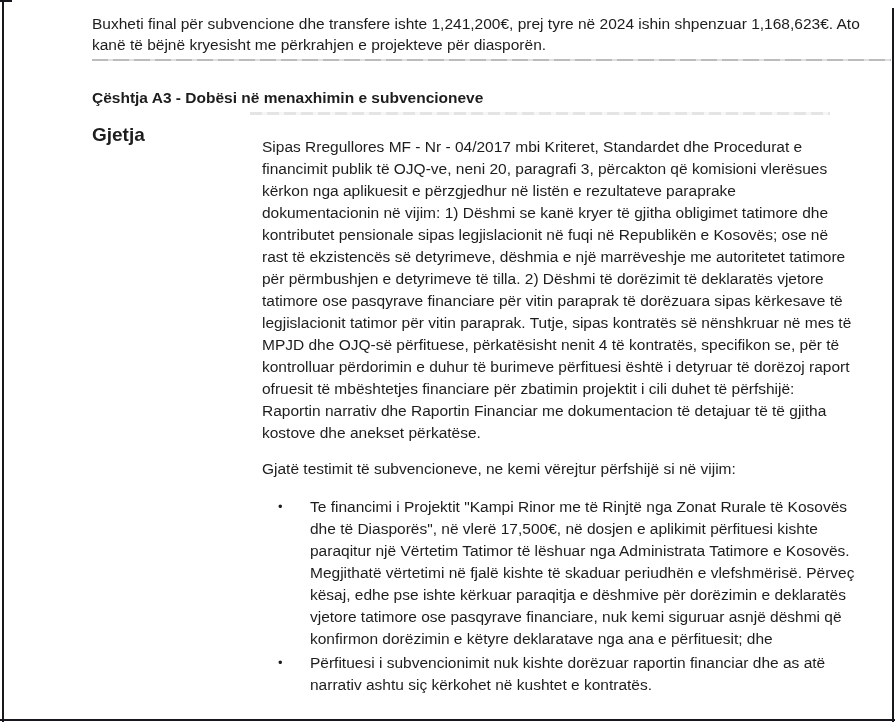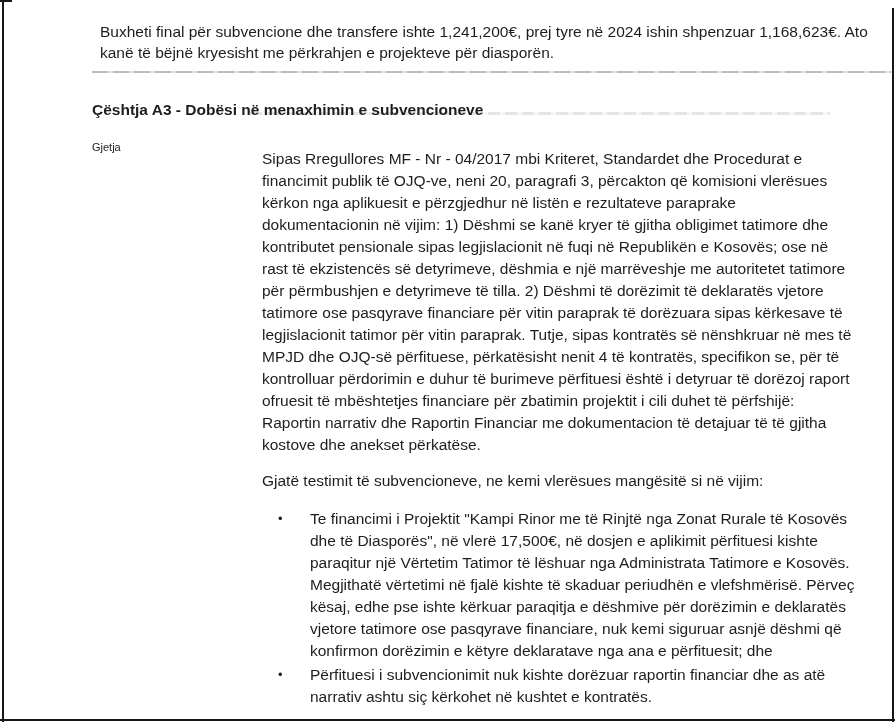--- a/index.html
+++ b/index.html
@@ -41,21 +41,21 @@
     width: 12px; height: 2px;
     background: #16161d;
   }
   .content {
     position: absolute;
     left: 92px;
     top: 0;
     right: 0;
   }
   .intro {
-    margin: 8px;
+    margin: 0;
     padding-top: 13px;
     width: 770px;
     font-size: 15.5px;
     line-height: 21px;
   }
   .rule {
     margin-top: 4px;
     width: 799px;
     height: 2px;
     background: repeating-linear-gradient(90deg, #8f8f8f 0 16px, #c9c9c9 16px 21px);
@@ -75,22 +75,22 @@
     font-size: 15.5px;
     font-weight: bold;
     line-height: 21px;
   }
   .finding-row {
     display: flex;
     margin-top: 16px;
   }
   .finding-label {
     flex: 0 0 158px;
-    font-size: 11px;
-    font-weight: normal;
+    font-size: 19px;
+    font-weight: bold;
     line-height: 22px;
   }
   .finding-body {
     width: 614px;
     font-size: 15.5px;
     line-height: 22px;
   }
   .finding-body p {
     margin: 12px;
   }
@@ -141,21 +141,21 @@
     <h2 class="heading">Çështja A3 - Dobësi në menaxhimin e subvencioneve</h2>
 
     <div class="finding-row">
 
       <div class="finding-label">Gjetja</div>
 
       <div class="finding-body">
 
         <p class="para-1">Sipas Rregullores MF - Nr - 04/2017 mbi Kriteret, Standardet dhe Procedurat e financimit publik të OJQ-ve, neni 20, paragrafi 3, përcakton që komisioni vlerësues kërkon nga aplikuesit e përzgjedhur në listën e rezultateve paraprake dokumentacionin në vijim: 1) Dëshmi se kanë kryer të gjitha obligimet tatimore dhe kontributet pensionale sipas legjislacionit në fuqi në Republikën e Kosovës; ose në rast të ekzistencës së detyrimeve, dëshmia e një marrëveshje me autoritetet tatimore për përmbushjen e detyrimeve të tilla. 2) Dëshmi të dorëzimit të deklaratës vjetore tatimore ose pasqyrave financiare për vitin paraprak të dorëzuara sipas kërkesave të legjislacionit tatimor për vitin paraprak. Tutje, sipas kontratës së nënshkruar në mes të MPJD dhe OJQ-së përfituese, përkatësisht nenit 4 të kontratës, specifikon se, për të kontrolluar përdorimin e duhur të burimeve përfituesi është i detyruar të dorëzoj raport ofruesit të mbështetjes financiare për zbatimin projektit i cili duhet të përfshijë: Raportin narrativ dhe Raportin Financiar me dokumentacion të detajuar të të gjitha kostove dhe anekset përkatëse.</p>
 
-        <p class="para-2">Gjatë testimit të subvencioneve, ne kemi vlerësues mangësitë si në vijim:</p>
+        <p class="para-2">Gjatë testimit të subvencioneve, ne kemi vërejtur përfshijë si në vijim:</p>
 
         <ul class="findings-list">
           <li>
             <span class="bullet">•</span>
             <span class="li-text">Te financimi i Projektit "Kampi Rinor me të Rinjtë nga Zonat Rurale të Kosovës dhe të Diasporës", në vlerë 17,500€, në dosjen e aplikimit përfituesi kishte paraqitur një Vërtetim Tatimor të lëshuar nga Administrata Tatimore e Kosovës. Megjithatë vërtetimi në fjalë kishte të skaduar periudhën e vlefshmërisë. Përveç kësaj, edhe pse ishte kërkuar paraqitja e dëshmive për dorëzimin e deklaratës vjetore tatimore ose pasqyrave financiare, nuk kemi siguruar asnjë dëshmi që konfirmon dorëzimin e këtyre deklaratave nga ana e përfituesit; dhe</span>
           </li>
           <li>
             <span class="bullet">•</span>
             <span class="li-text">Përfituesi i subvencionimit nuk kishte dorëzuar raportin financiar dhe as atë narrativ ashtu siç kërkohet në kushtet e kontratës.</span>
           </li>

